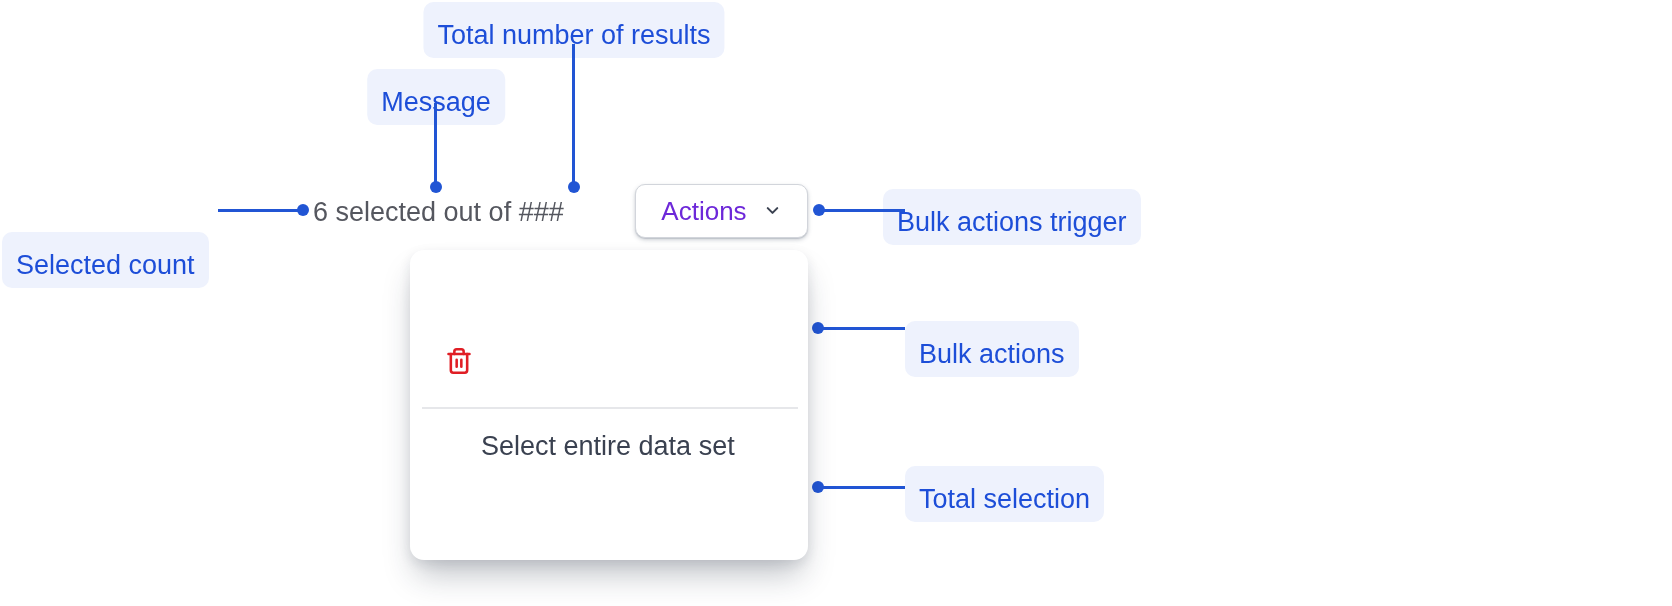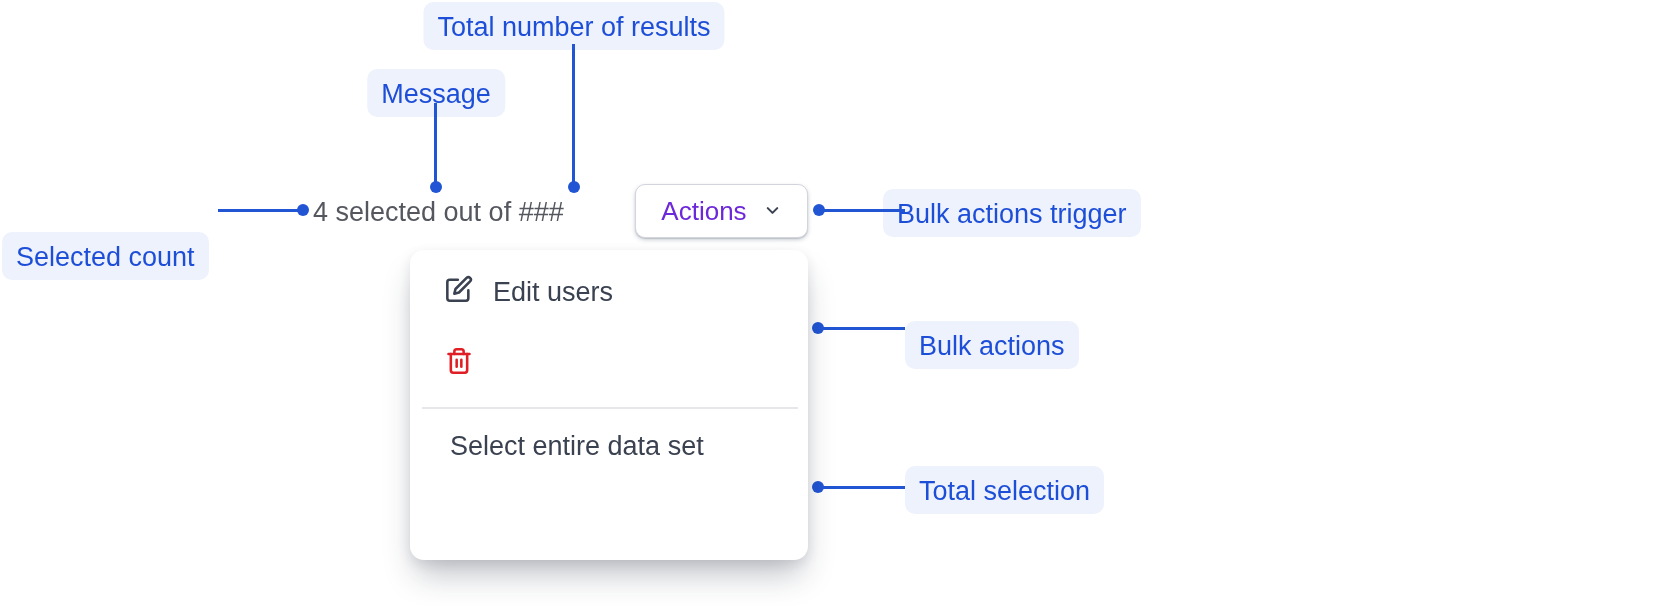--- a/index.html
+++ b/index.html
@@ -12,21 +12,21 @@
   }
 
   
   .callout {
     position: absolute;
     background: #eef2fd;
     color: #1d4ed8;
     font-size: 27px;
     font-weight: 500;
     line-height: 1;
-    padding: 12px 14px 9px;
+    padding: 20px 14px 9px;
     border-radius: 10px;
     white-space: nowrap;
   }
   .callout.centered { transform: translateX(-50%); }
 
   
   .conn-line { position: absolute; background: #2155d4; }
   .conn-line.h { height: 3px; }
   .conn-line.v { width: 3px; }
   .conn-dot {
@@ -61,21 +61,21 @@
     border-radius: 14px;
     box-shadow: 0 20px 32px -6px rgba(30, 41, 59, 0.28), 0 4px 12px rgba(30, 41, 59, 0.10);
   }
   .menu-item {
     position: absolute; left: 0; width: 100%; height: 44px;
     display: flex; align-items: center;
     padding-left: 35px; gap: 20px;
     font-size: 27px; color: #3a4150;
     cursor: pointer; white-space: nowrap;
   }
-  .menu-item.no-icon { padding-left: 40px; }
+  .menu-item.no-icon { padding-left: 40px; margin-left: 31px; }
   .menu-item.danger { color: #e01e25; }
   .menu-item .mi-icon { display: block; flex: 0 0 auto; }
   .menu-divider {
     position: absolute; left: 12px; right: 10px; top: 157px;
     height: 2px; background: #e6e7ea;
   }
 </style>
 </head>
 <body>
 
@@ -102,42 +102,33 @@
 
 <div class="conn-dot" style="left:813px; top:204px;"></div>
 <div class="conn-line h" style="left:823px; top:209px; width:82px;"></div>
 
 <div class="conn-dot" style="left:812px; top:322px;"></div>
 <div class="conn-line h" style="left:822px; top:327px; width:83px;"></div>
 
 <div class="conn-dot" style="left:812px; top:481px;"></div>
 <div class="conn-line h" style="left:822px; top:486px; width:83px;"></div>
 
-<div class="sel-message">4 selected out of ###</div>
+<div class="sel-message">6 selected out of ###</div>
 
 <button class="actions-btn">
   <span>Actions</span>
   <span class="chev">
     <svg width="19" height="19" viewBox="0 0 24 24" fill="none" stroke="#3a4150" stroke-width="2.6" stroke-linecap="round" stroke-linejoin="round">
       <polyline points="6 9 12 15 18 9"></polyline>
     </svg>
   </span>
 </button>
 
 <div class="menu">
 
-  <div class="menu-item" style="top:20px;">
-    <span class="mi-icon">
-      <svg width="28" height="28" viewBox="0 0 24 24" fill="none" stroke="#3a4150" stroke-width="2.2" stroke-linecap="round" stroke-linejoin="round">
-        <path d="M11 4H4a2 2 0 0 0-2 2v14a2 2 0 0 0 2 2h14a2 2 0 0 0 2-2v-7"></path>
-        <path d="M18.5 2.5a2.121 2.121 0 0 1 3 3L12 15l-4 1 1-4 9.5-9.5z"></path>
-      </svg>
-    </span>
-    <span>Edit users</span>
-  </div>
 
   <div class="menu-item danger" style="top:92px;">
     <span class="mi-icon">
       <svg width="28" height="28" viewBox="0 0 24 24" fill="none" stroke="#e01e25" stroke-width="2.2" stroke-linecap="round" stroke-linejoin="round">
         <polyline points="3 6 5 6 21 6"></polyline>
         <path d="M19 6v14a2 2 0 0 1-2 2H7a2 2 0 0 1-2-2V6m3 0V4a2 2 0 0 1 2-2h4a2 2 0 0 1 2 2v2"></path>
         <line x1="10" y1="11" x2="10" y2="17"></line>
         <line x1="14" y1="11" x2="14" y2="17"></line>
       </svg>
     </span>

